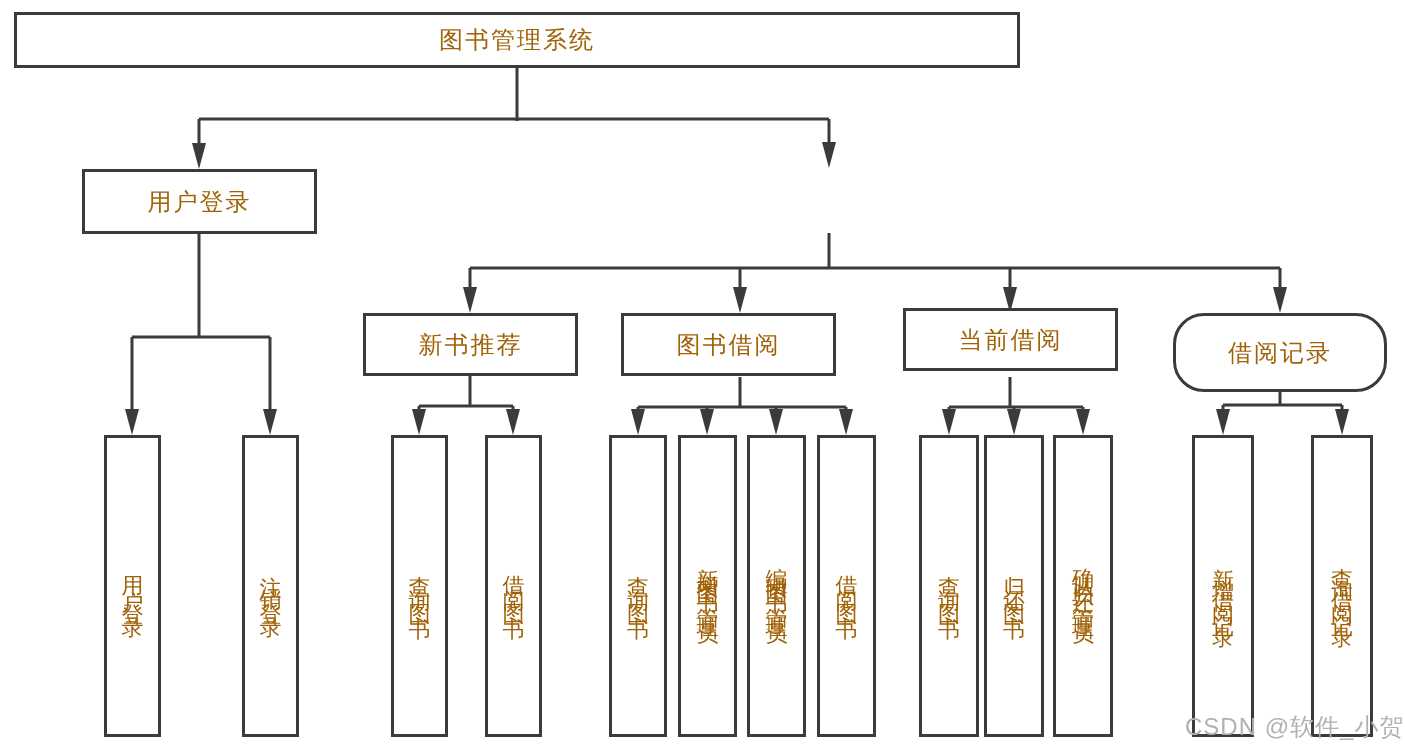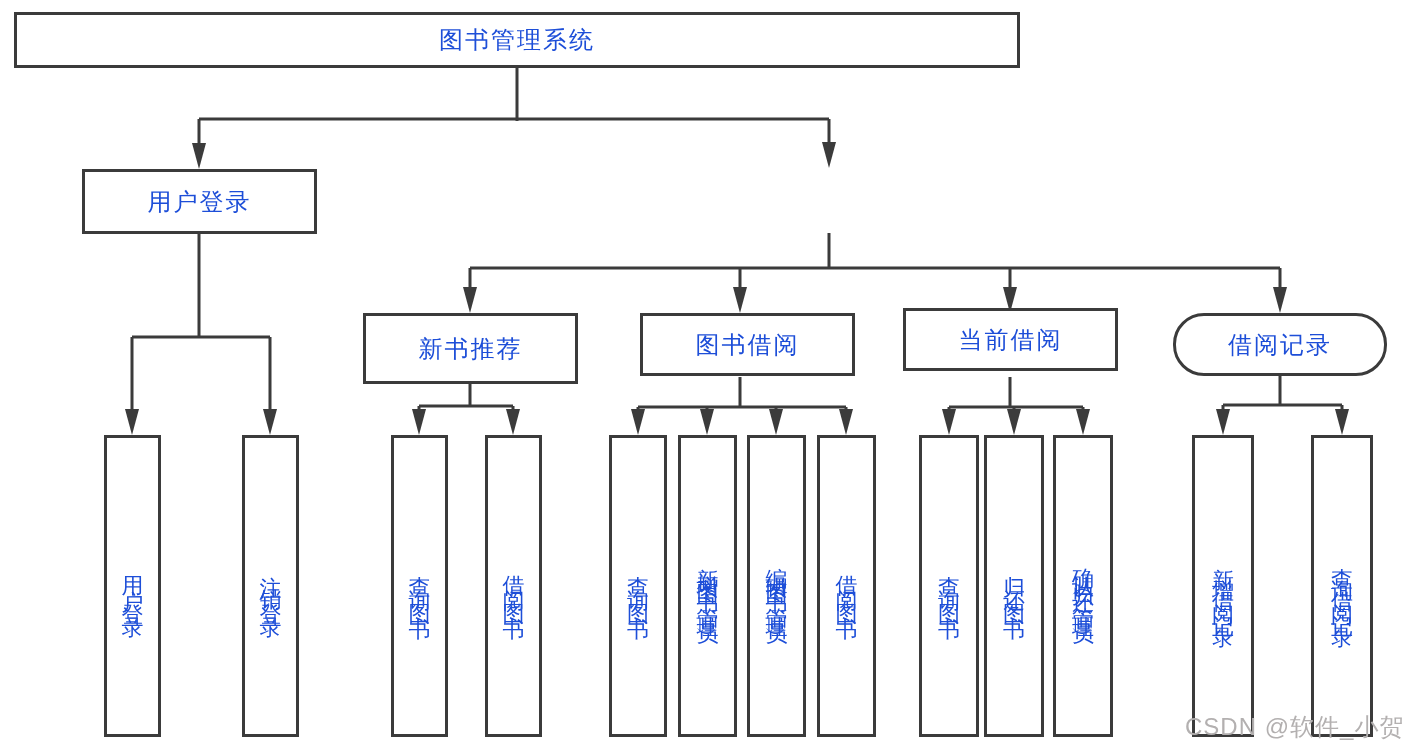--- a/index.html
+++ b/index.html
@@ -21,21 +21,21 @@
     left: 0;
     top: 0;
     width: 1405px;
     height: 747px;
   }
   .node {
     position: absolute;
     box-sizing: border-box;
     background: #ffffff;
     border: 3px solid #3b3b3b;
-    color: #1d4ed8;
+    color: #a16207;
     display: flex;
     align-items: center;
     justify-content: center;
     font-size: 24px;
     letter-spacing: 2px;
     white-space: nowrap;
   }
   .vbox {
     top: 435px;
     height: 302px;
@@ -120,24 +120,24 @@
       <polygon points="1076,409 1090,409 1083,435"></polygon>
       <polygon points="1216,409 1230,409 1223,435"></polygon>
       <polygon points="1335,409 1349,409 1342,435"></polygon>
     </g>
   </svg>
 
   <div class="node" style="left:14px; top:12px; width:1006px; height:56px;">图书管理系统</div>
 
   <div class="node" style="left:82px; top:169px; width:235px; height:65px;">用户登录</div>
 
-  <div class="node" style="left:363px; top:313px; width:215px; height:71px;">新书推荐</div>
-  <div class="node" style="left:640px; top:313px; width:215px; height:63px;">图书借阅</div>
+  <div class="node" style="left:363px; top:313px; width:215px; height:63px;">新书推荐</div>
+  <div class="node" style="left:621px; top:313px; width:215px; height:63px;">图书借阅</div>
   <div class="node" style="left:903px; top:308px; width:215px; height:63px;">当前借阅</div>
-  <div class="node" style="left:1173px; top:313px; width:214px; height:63px;border-radius:31px;">借阅记录</div>
+  <div class="node" style="left:1173px; top:313px; width:214px; height:79px;border-radius:31px;">借阅记录</div>
 
   <div class="node vbox vs14" style="left:104px; width:57px;">
     <span class="vtext">用户登录</span>
   </div>
   <div class="node vbox vs14" style="left:242px; width:57px;">
     <span class="vtext">注销登录</span>
   </div>
   <div class="node vbox vs14" style="left:391px; width:57px;">
     <span class="vtext">查询图书</span>
   </div>

